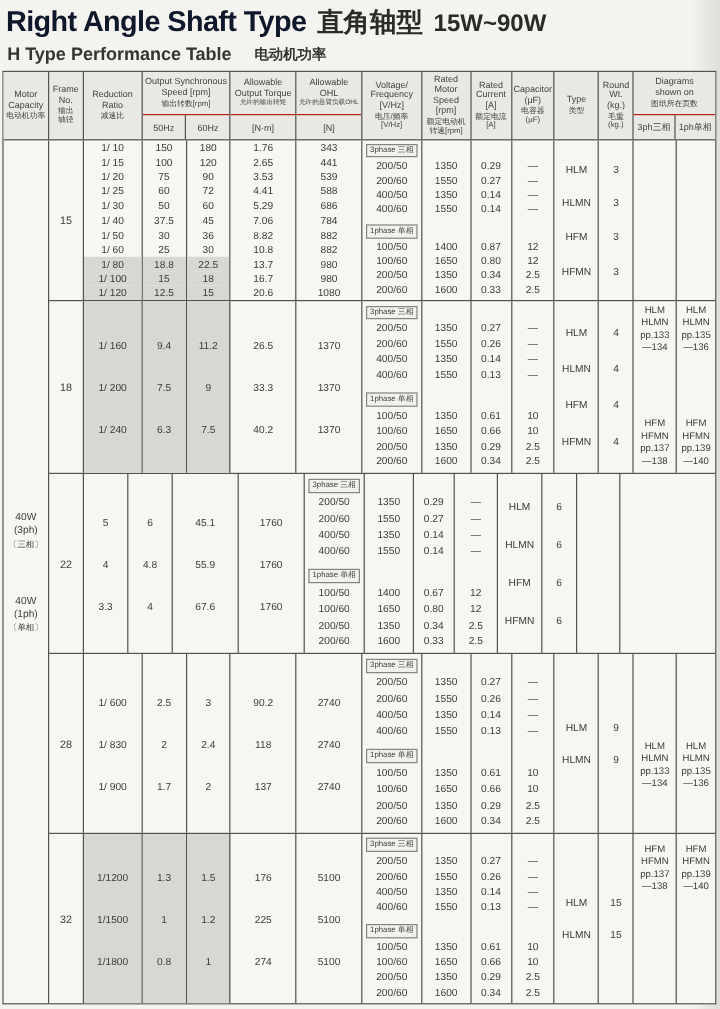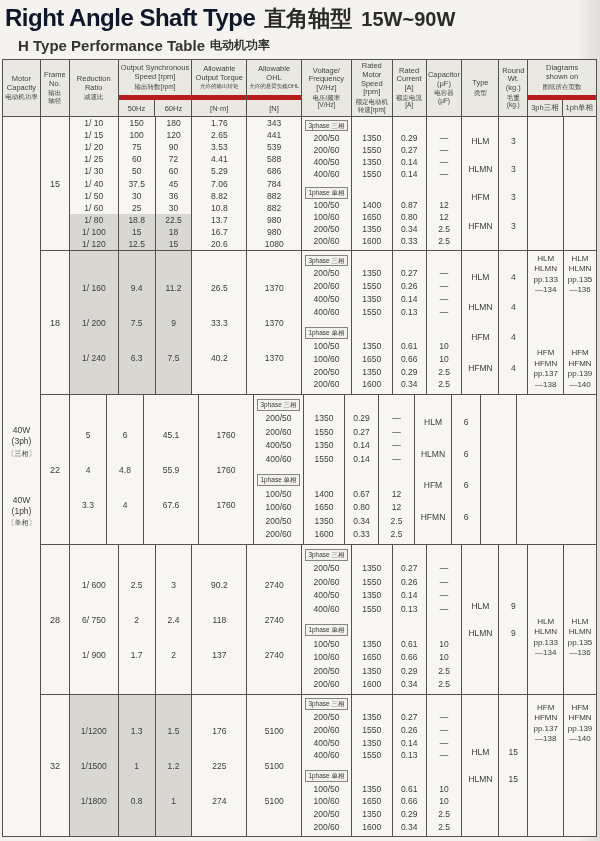--- a/index.html
+++ b/index.html
@@ -6,35 +6,35 @@
 html,body{width:600px;height:841px}
 body{
   font-family:"Liberation Sans","DejaVu Sans",sans-serif;
   background:linear-gradient(90deg,#f4f3ef 0%,#f4f3ef 96%,#deddd9 100%);
   color:#3c3b38;position:relative;overflow:hidden;
 }
 .title-row{position:absolute;left:5px;top:4px;display:flex;align-items:baseline;gap:9px;white-space:nowrap}
 .title-en{font-size:24px;font-weight:bold;letter-spacing:-.5px;color:#0f172a}
 .title-zh{font-size:22px;font-weight:bold;color:#2b2a27}
 .title-range{font-size:20px;font-weight:bold;color:#2b2a27}
-.subtitle-row{position:absolute;left:18px;top:37px;display:flex;align-items:flex-end;gap:5px}
+.subtitle-row{position:absolute;left:6px;top:37px;display:flex;align-items:flex-end;gap:19px}
 .subtitle-en{font-size:15px;font-weight:bold;color:#35342f}
 .subtitle-zh{font-size:12px;font-weight:bold;color:#35342f}
 
 .ptable{position:absolute;left:2px;top:59px;width:595px;height:778px;
   border:1px solid #53524c;background:#f7f6f2;display:flex;flex-direction:column}
 .thead{display:flex;height:57px;background:#e9e8e2;border-bottom:1px solid #53524c;flex:none}
 .hcol{border-right:1px solid #53524c;display:flex;flex-direction:column;align-items:center;justify-content:center;text-align:center;overflow:hidden}
 .hcol:last-child{border-right:none}
 .hen{font-size:7.5px;line-height:1.15;white-space:pre-line;color:#45443f}
 .hzh{font-size:6.5px;line-height:1.2;white-space:pre-line;color:#45443f;margin-top:1px}
 .hzh.tiny{font-size:5.5px;white-space:nowrap}
 .hcol.split{justify-content:flex-start}
 .htop{flex:1;display:flex;flex-direction:column;align-items:center;justify-content:center;width:100%}
-.hsub{height:21px;border-top:5px solid #b91c1c;display:flex;width:100%;flex:none}
+.hsub{height:21px;border-top:1px solid #b91c1c;display:flex;width:100%;flex:none}
 .hsubcell{flex:1;display:flex;align-items:center;justify-content:center;font-size:7.5px;border-right:1px solid #53524c;color:#45443f}
 .hsubcell:last-child{border-right:none}
 
 .w-motor{width:38px}.w-frame{width:29px}.w-ratio{width:49px}.w-speed{width:74px}
 .w-tq{width:55px}.w-ohl{width:55px}.w-vf{width:50px}.w-sp{width:41px}.w-cur{width:34px}
 .w-cap{width:36px}.w-type{width:37px}.w-wt{width:29px}.w-dg{width:68px}
 
 .tbody{flex:1;display:flex;min-height:0}
 .capacity-cell{width:38px;flex:none;border-right:1px solid #53524c;display:flex;flex-direction:column;
   align-items:center;justify-content:center;gap:36px;text-align:center}
@@ -616,21 +616,21 @@
             </div>
           </div>
           <div class="cell c-dg c-dg3 dg-split"></div>
           <div class="cell c-dg c-dg1 dg-split"></div>
         </div>
         <div class="block" style="height: 150px; flex: 0 0 auto;">
           <div class="cell c-frame">28</div>
           <div class="cell c-ratio">
             <div class="rstack">
               <div class="rrow">1/ 600</div>
-              <div class="rrow">6/ 750</div>
+              <div class="rrow">1/ 830</div>
               <div class="rrow">1/ 900</div>
             </div>
           </div>
           <div class="cell c-hz">
             <div class="rstack">
               <div class="rrow">2.5</div>
               <div class="rrow">2</div>
               <div class="rrow">1.7</div>
             </div>
           </div>

